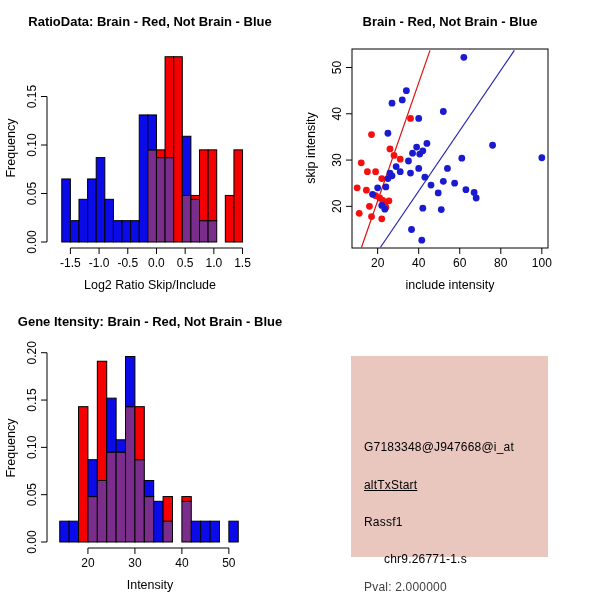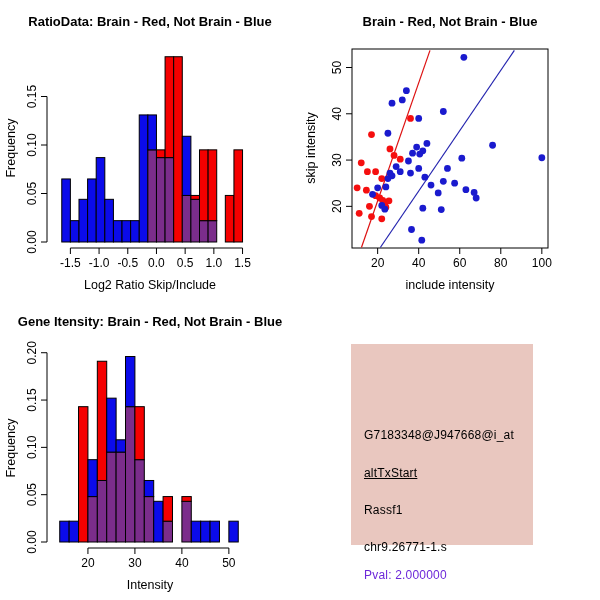--- a/index.html
+++ b/index.html
@@ -1,21 +1,21 @@
 <!DOCTYPE html>
 <html><head>
 <meta charset="utf-8">
 <style>
   html,body{margin:0;padding:0;background:#ffffff;}
   #figure{position:relative;width:600px;height:600px;background:#ffffff;overflow:hidden;
           font-family:"Liberation Sans",sans-serif;}
   #figure svg{position:absolute;display:block;}
   #p1{left:0;top:0;} #p2{left:300px;top:0;} #p3{left:0;top:300px;}
   #p4{position:absolute;left:300px;top:300px;width:300px;height:300px;}
-  .info-card{position:absolute;left:51px;top:44px;width:182px;height:201px;}
+  .info-card{position:absolute;left:51px;top:56px;width:197px;height:201px;}
   .info-line{position:absolute;left:13px;font-size:12px;color:#000;white-space:nowrap;letter-spacing:0.2px;}
   .pval{font-size:12px;}
   svg text{font-family:"Liberation Sans",sans-serif;fill:#000000;}
   .axis-tick-label{font-size:12px;}
   .axis-title{font-size:12.5px;}
   .panel-title{font-size:13px;font-weight:700;}
 </style>
 </head>
 <body>
 
@@ -222,17 +222,17 @@
       <text x="150" y="26" text-anchor="middle" class="panel-title">Gene Itensity: Brain - Red, Not Brain - Blue</text>
       <text x="150" y="289" text-anchor="middle" class="axis-title">Intensity</text>
       <text x="0" y="0" text-anchor="middle" class="axis-title" transform="translate(15,148) rotate(-90)">Frequency</text>
     </svg>
 
   <div id="p4">
     <div class="info-card" id="info-card" style="background: rgb(233, 199, 191);">
       <div class="info-line" style="top:84px;">G7183348@J947668@i_at</div>
       <div class="info-line" style="top:122px;text-decoration:underline;">altTxStart</div>
       <div class="info-line" style="top:159px;">Rassf1</div>
-      <div class="info-line" style="top:196px;">chr9.26771-1.s</div>
-      <div class="info-line pval" style="top: 224px; color: #6d28d9;" id="pval-line">Pval: 2.000000</div>
+      <div class="info-line" style="top:196px;margin-left:20px;">chr9.26771-1.s</div>
+      <div class="info-line pval" style="top: 224px; color: #404040;" id="pval-line">Pval: 2.000000</div>
     </div>
   </div>
 </div>
 
 </body></html>

